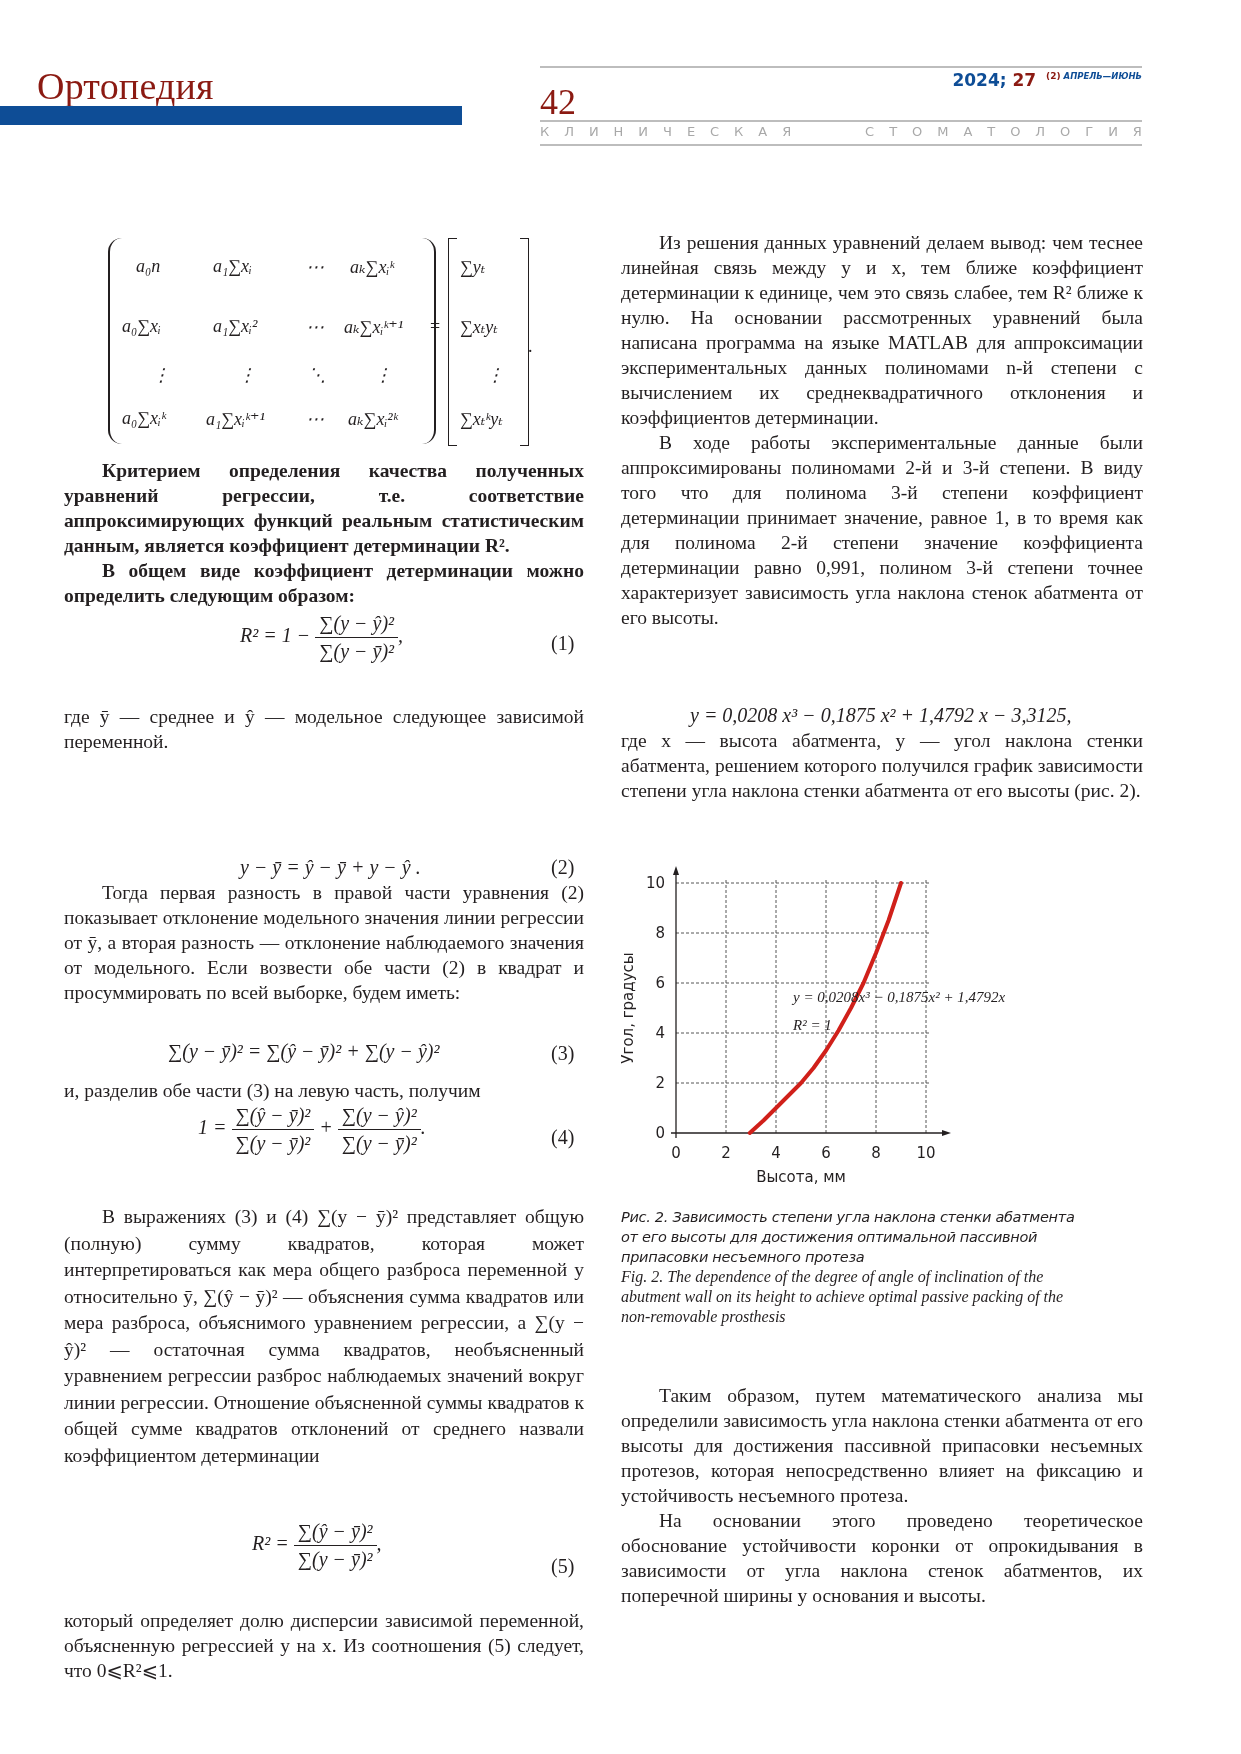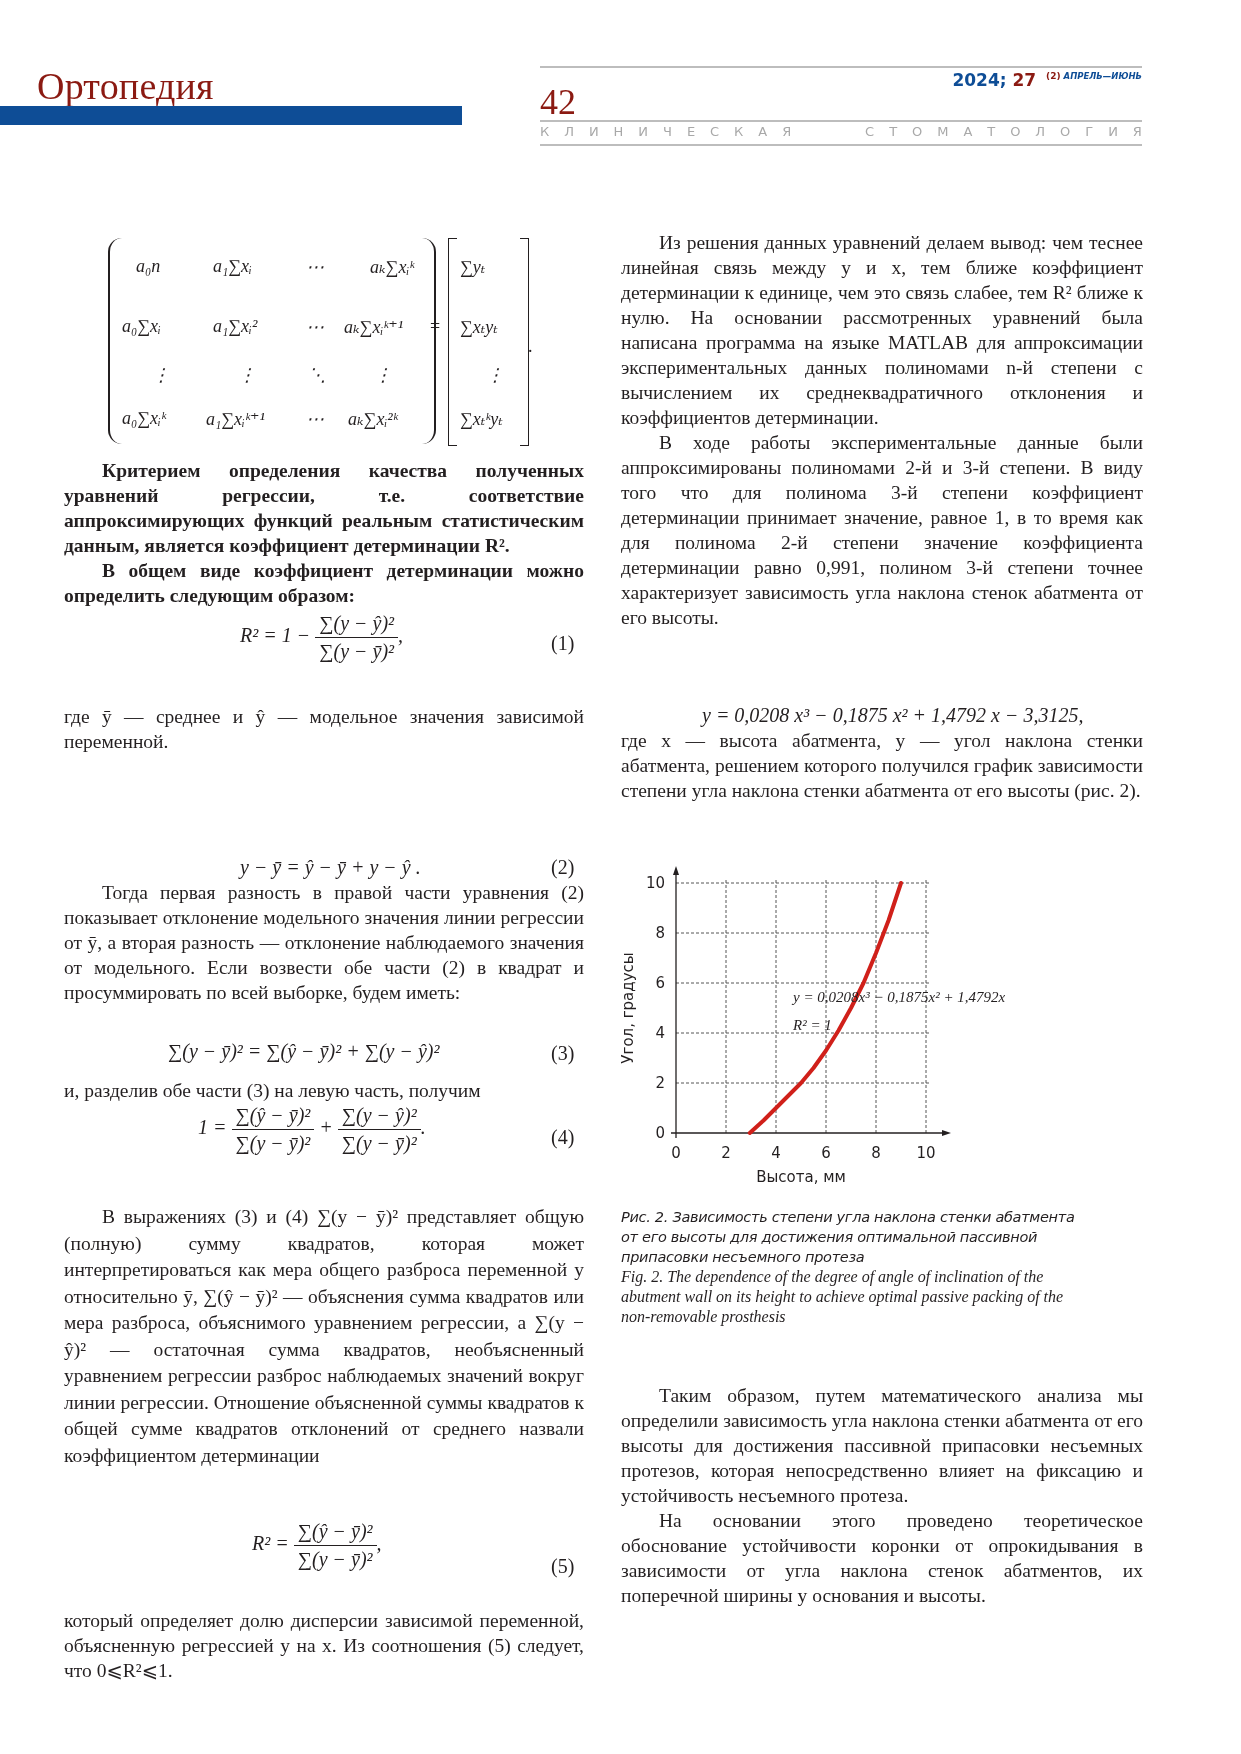--- a/index.html
+++ b/index.html
@@ -93,21 +93,21 @@
 </div>
 <div class="abs hdr-line" style="top:144px;"></div>
 
 <div class="abs matrix">
   <div class="paren-l"></div>
   <div class="paren-r"></div>
 
   <div class="mcell" style="left:28px;top:18px;">a₀n</div>
   <div class="mcell" style="left:105px;top:18px;">a₁∑xᵢ</div>
   <div class="mcell" style="left:198px;top:18px;">⋯</div>
-  <div class="mcell" style="left:242px;top:18px;margin-left:20px;">aₖ∑xᵢᵏ</div>
+  <div class="mcell" style="left:242px;top:18px;">aₖ∑xᵢᵏ</div>
 
   <div class="mcell" style="left:14px;top:78px;">a₀∑xᵢ</div>
   <div class="mcell" style="left:105px;top:78px;">a₁∑xᵢ²</div>
   <div class="mcell" style="left:198px;top:78px;">⋯</div>
   <div class="mcell" style="left:236px;top:78px;">aₖ∑xᵢᵏ⁺¹</div>
 
   <div class="mcell" style="left:44px;top:126px;">⋮</div>
   <div class="mcell" style="left:130px;top:126px;">⋮</div>
   <div class="mcell" style="left:200px;top:126px;">⋱</div>
   <div class="mcell" style="left:266px;top:126px;">⋮</div>
@@ -135,21 +135,21 @@
 <div class="formula" style="left:240px;top:612px;">
   <span>R² = 1 −</span>
   <span class="frac">
     <span class="num">∑(y − ŷ)²</span>
     <span class="den">∑(y − ȳ)²</span>
   </span><span>,</span>
 </div>
 <div class="eqno" style="left:551px;top:632px;">(1)</div>
 
 <div class="col col-left" style="top:704px;">
-  <p>где ȳ — среднее и ŷ — модельное значения зависимой переменной.</p>
+  <p>где ȳ — среднее и ŷ — модельное следующее зависимой переменной.</p>
 </div>
 
 <div class="formula" style="left:240px;top:856px;">y − ȳ = ŷ − ȳ + y − ŷ .</div>
 <div class="eqno" style="left:551px;top:856px;">(2)</div>
 
 <div class="col col-left" style="top:880px;">
   <p class="ind">Тогда первая разность в правой части уравнения (2) показывает отклонение модельного значения линии регрессии от ȳ, а вторая разность — отклонение наблюдаемого значения от модельного. Если возвести обе части (2) в квадрат и просуммировать по всей выборке, будем иметь:</p>
 </div>
 
 <div class="formula" style="left:168px;top:1040px;">∑(y − ȳ)² = ∑(ŷ − ȳ)² + ∑(y − ŷ)²</div>
@@ -187,21 +187,21 @@
 <div class="eqno" style="left:551px;top:1555px;">(5)</div>
 
 <div class="col col-left" style="top:1608px;">
   <p>который определяет долю дисперсии зависимой переменной, объясненную регрессией y на x. Из соотношения (5) следует, что 0⩽R²⩽1.</p>
 </div>
 
 <div class="col col-right" style="top:230px;">
   <p class="ind">Из решения данных уравнений делаем вывод: чем теснее линейная связь между y и x, тем ближе коэффициент детерминации к единице, чем это связь слабее, тем R² ближе к нулю. На основании рассмотренных уравнений была написана программа на языке MATLAB для аппроксимации экспериментальных данных полиномами n-й степени с вычислением их среднеквадратичного отклонения и коэффициентов детерминации.</p>
   <p class="ind">В ходе работы экспериментальные данные были аппроксимированы полиномами 2-й и 3-й степени. В виду того что для полинома 3-й степени коэффициент детерминации принимает значение, равное 1, в то время как для полинома 2-й степени значение коэффициента детерминации равно 0,991, полином 3-й степени точнее характеризует зависимость угла наклона стенок абатмента от его высоты.</p>
 </div>
-<div class="formula" style="left:690px;top:704px;font-size:20px;margin-left:12px;">y = 0,0208 x³ − 0,1875 x² + 1,4792 x − 3,3125,</div>
+<div class="formula" style="left:690px;top:704px;font-size:20px;">y = 0,0208 x³ − 0,1875 x² + 1,4792 x − 3,3125,</div>
 <div class="col col-right" style="top:728px;">
   <p>где x — высота абатмента, y — угол наклона стенки абатмента, решением которого получился график зависимости степени угла наклона стенки абатмента от его высоты (рис. 2).</p>
 </div>
 
 <div class="abs chart">
   <svg width="540" height="330" viewBox="0 0 540 330" xmlns="http://www.w3.org/2000/svg">
 
     <g stroke="#555" stroke-width="1" stroke-dasharray="3,2">
       <line x1="61" y1="23" x2="316" y2="23"></line>
       <line x1="61" y1="73" x2="316" y2="73"></line>

